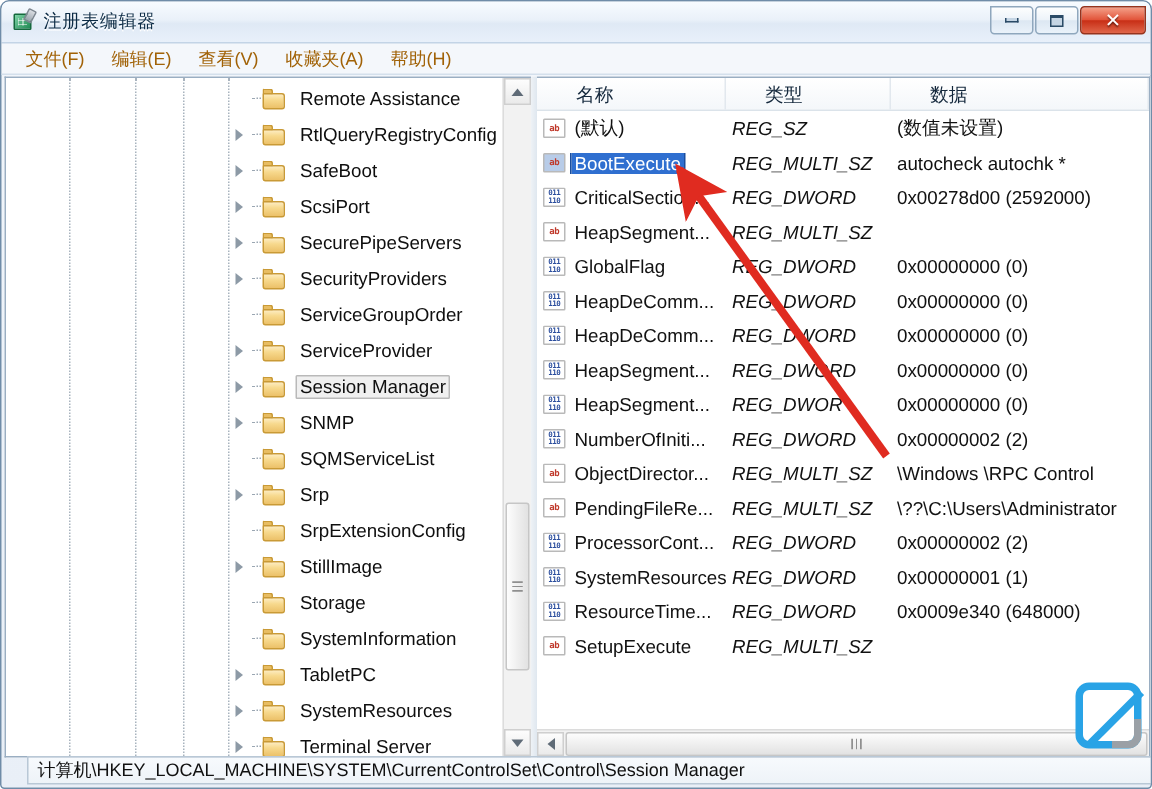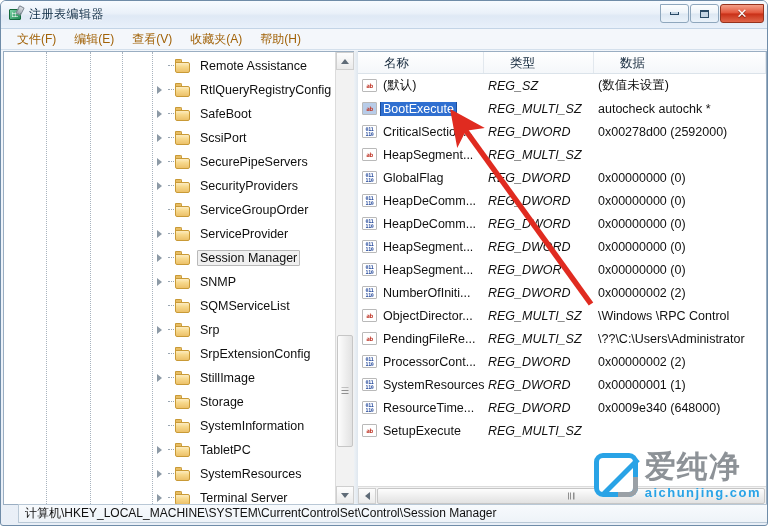--- a/index.html
+++ b/index.html
@@ -887,19 +887,15 @@
         <path d="M6.5,3.5 L0,6.6 L1.6,3.5 L0,0.4 Z" fill="#e02b20"></path>
       </marker>
     </defs>
     <line x1="590" y1="303" x2="452" y2="112" stroke="#e02b20" stroke-width="5.5" stroke-linecap="butt" marker-end="url(#rah)"></line>
   </svg>
 
   <div class="watermark">
     <div class="wm-mark">
       <div class="corner"></div>
     </div>
-    <div class="wm-text">
-      <div class="wm-cn">爱纯净</div>
-      <div class="wm-en">aichunjing.com</div>
-    </div>
   </div>
 
 </div>
 
 </body></html>

